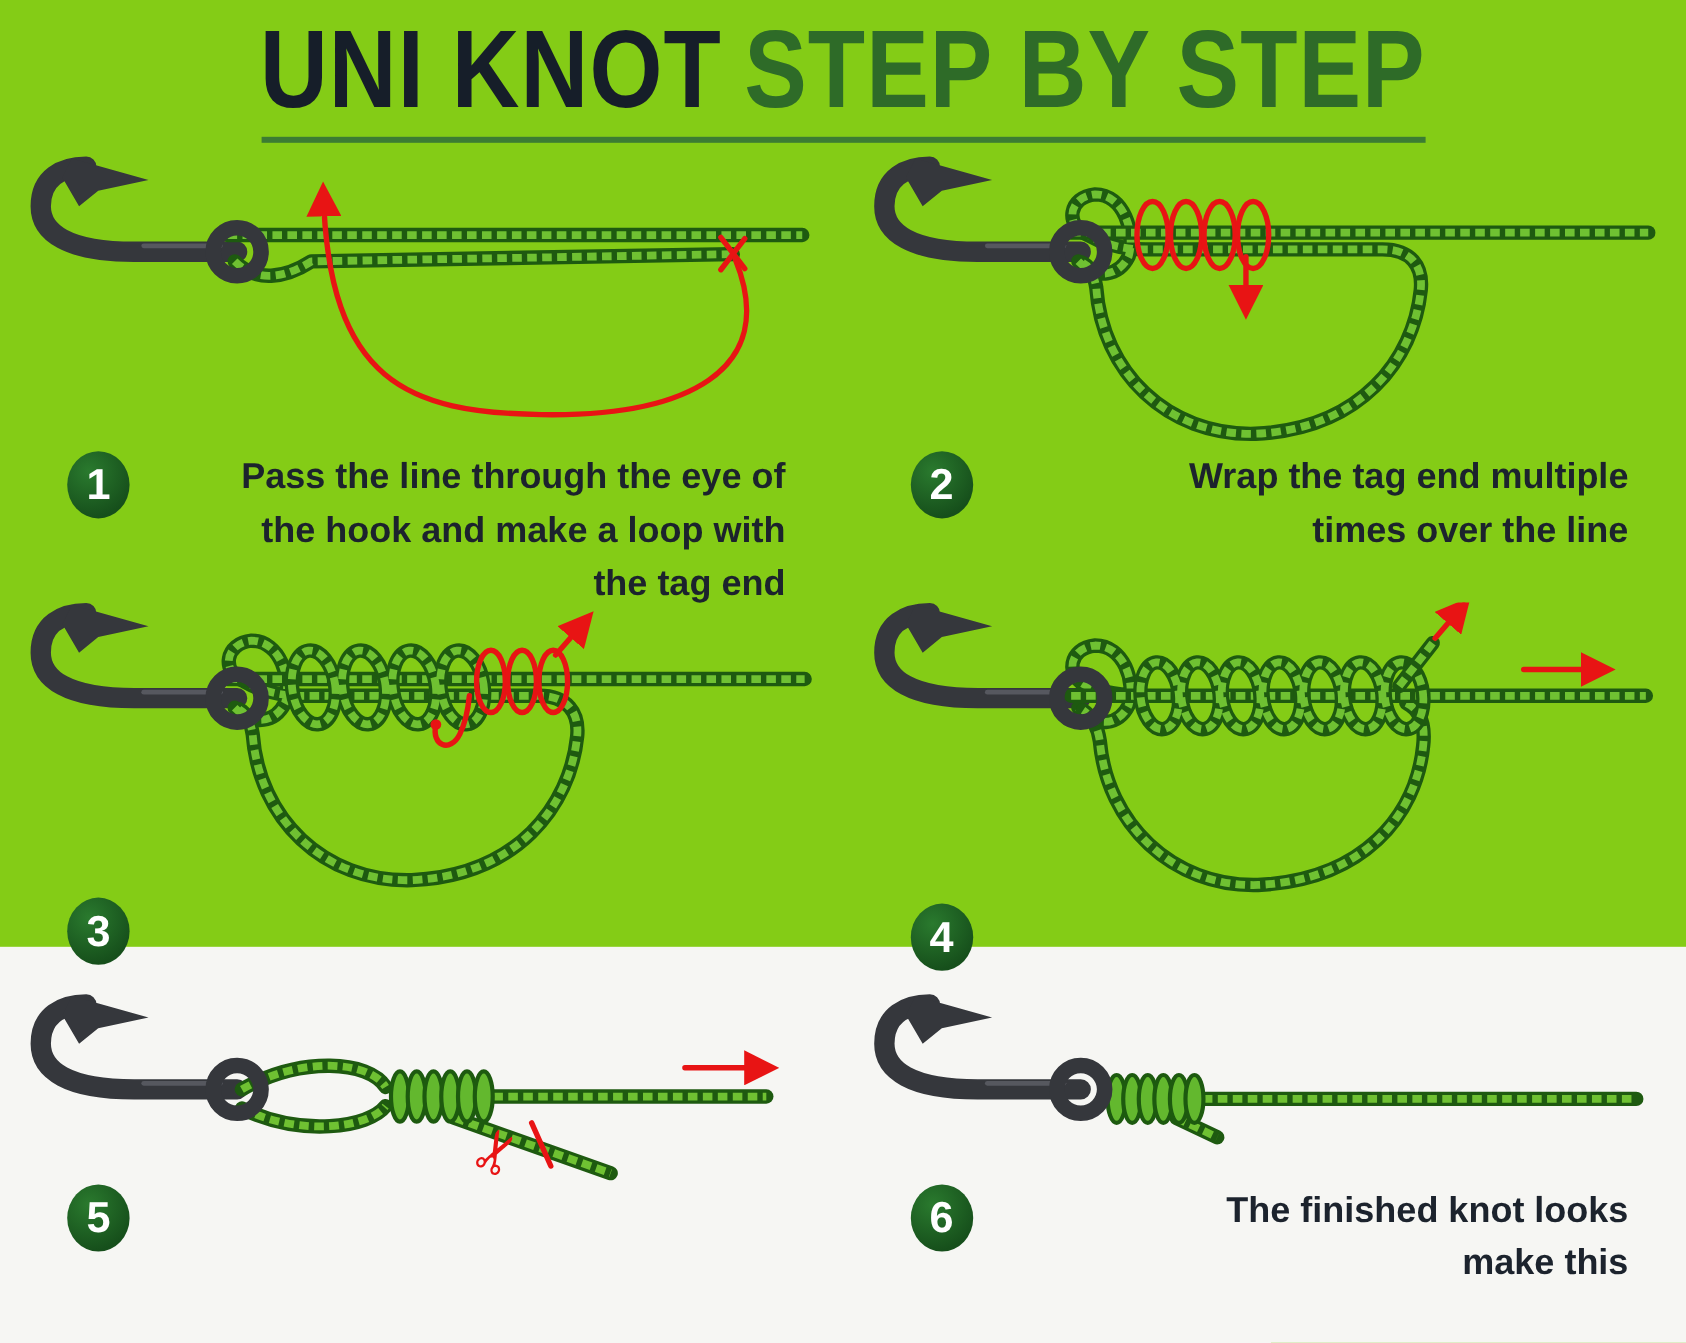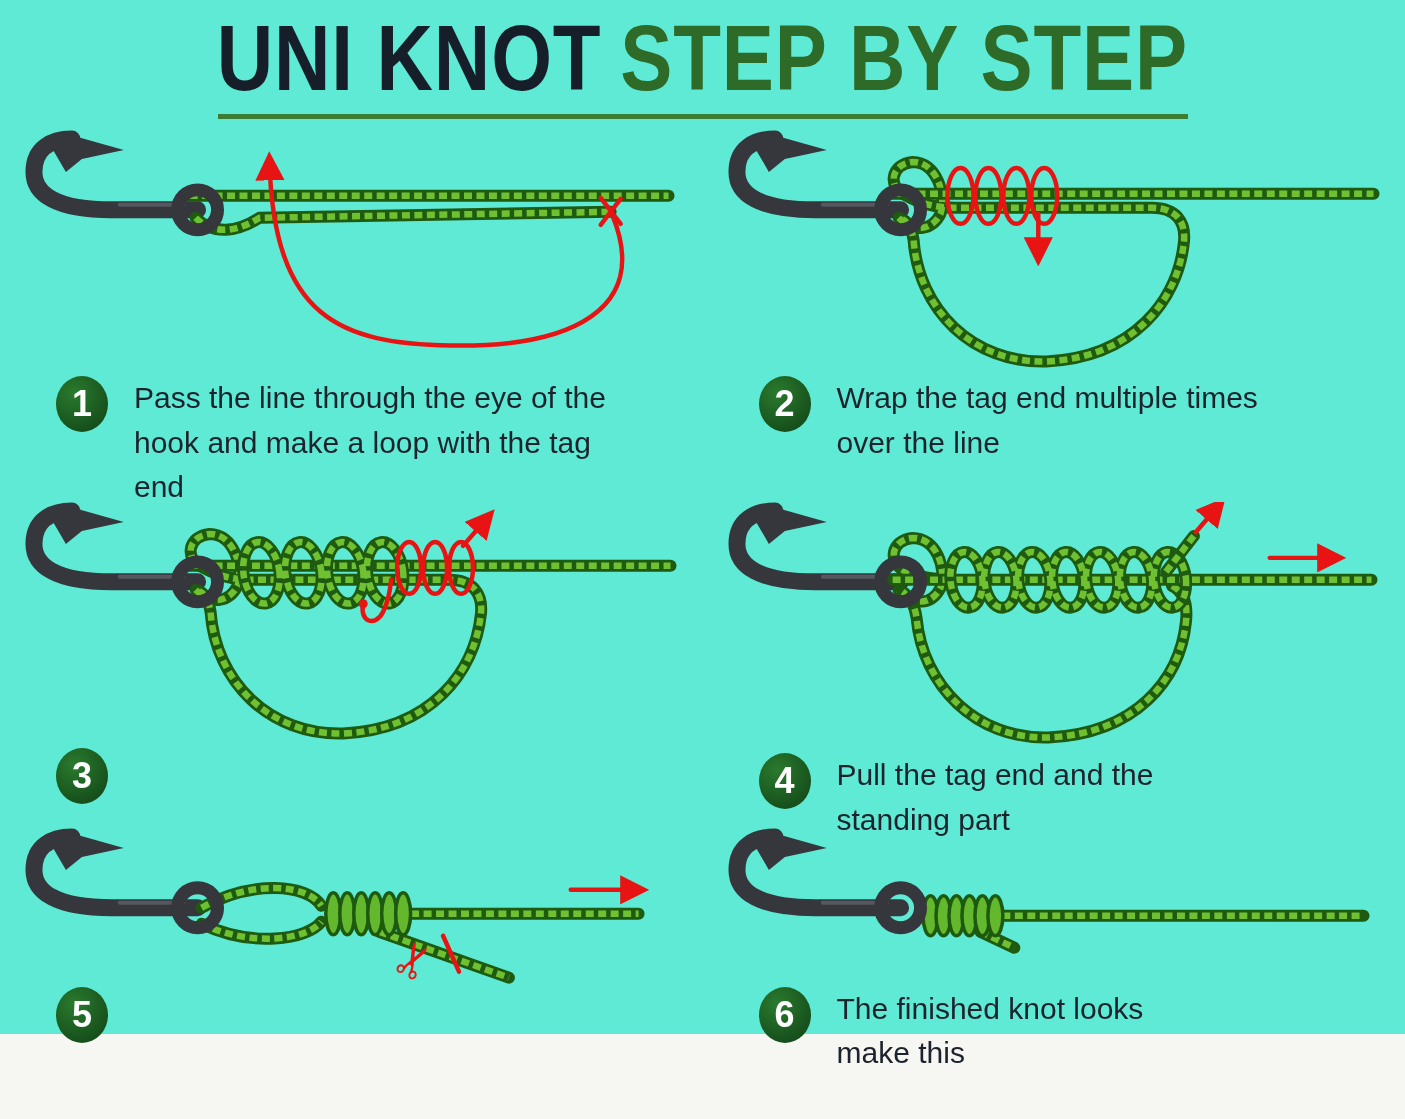--- a/index.html
+++ b/index.html
@@ -2,23 +2,23 @@
 <html><head>
 <meta charset="utf-8">
 <style>
   html,body{margin:0;padding:0;}
   body{
     width:1405px;height:1119px;overflow:hidden;
     font-family:"Liberation Sans", sans-serif;
     background:#f6f6f3;
   }
   .wrap{
-    width:1405px;height:1034px;
+    width:1405px;height:789px;
     background:radial-gradient(120% 120% at 50% 45%, #fbfbf9 55%, #ececе9 100%);
-    background-color:#5eead4;
+    background-color:#84cc16;
   }
   .header{height:130px;text-align:center;padding-top:12px;box-sizing:border-box;}
   .title{
     display:inline-block;white-space:nowrap;
     font-size:92px;font-weight:800;letter-spacing:1px;line-height:1.0;
     transform:scaleX(0.85);transform-origin:50% 50%;
     color:#161e29;
   }
   .title .t2{color:#2e6b28;margin-left:22px;}
   .rule{width:970px;height:5px;background:#3c7c33;margin:10px auto 0;}
@@ -28,21 +28,21 @@
   }
   .panel{min-width:0;}
   .figure svg{display:block;width:100%;height:auto;}
   .steprow{display:flex;align-items:flex-start;gap:26px;padding:2px 36px 0 44px;}
   .badge{
     flex:none;width:52px;height:56px;border-radius:50%;
     background:radial-gradient(circle at 35% 30%, #2a7a2e, #164f1b 75%);
     color:#ffffff;font-weight:800;font-size:36px;
     display:flex;align-items:center;justify-content:center;
   }
-  .caption{flex:1;text-align:left;font-weight:400;font-size:30px;line-height:1.48;color:#1c232d;}
+  .caption{flex:1;text-align:right;font-weight:700;font-size:30px;line-height:1.48;color:#1c232d;}
   .capinner{display:inline-block;}
   .cap1{max-width:480px;}
   .cap2{max-width:430px;}
   .cap3{max-width:560px;}
   .cap4{max-width:390px;}
   .cap5{max-width:440px;}
   .cap6{max-width:370px;}
   
   .gl-base{fill:none;stroke:#1e5a10;stroke-width:12;stroke-linecap:round;stroke-linejoin:round;}
   .gl-dash{fill:none;stroke:#6fc132;stroke-width:6.5;stroke-linecap:butt;stroke-linejoin:round;stroke-dasharray:8 4.5;}
@@ -212,21 +212,20 @@
             <use href="#p4tagup" class="gl-dash"></use>
           <path class="red-arrow" d="M482 30 L506 2"></path>
           <path class="red-arrow" d="M556 56 H624"></path>
           <use href="#hookeye"></use>
         </svg>
       </div>
       <div class="steprow">
         <div class="badge">
             <span>4</span>
           </div>
-        <div class="caption"><span class="capinner cap4">Pull the tag end and the standing part</span></div>
       </div>
     </section>
 
     <section class="panel">
       <div class="figure">
         <svg viewBox="0 0 680 165">
           <g transform="translate(0,8)">
             <use href="#hookbody"></use>
             <use href="#p5top" class="gl-base"></use>
               <use href="#p5top" class="gl-dash"></use>

